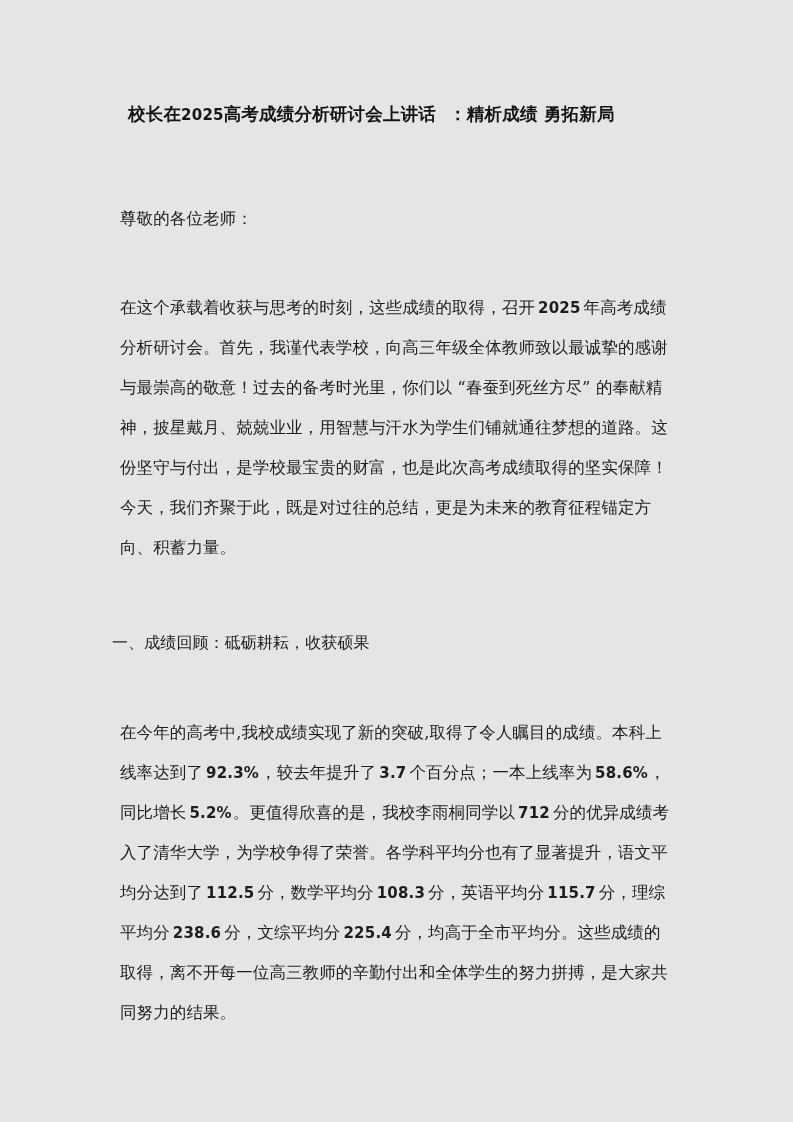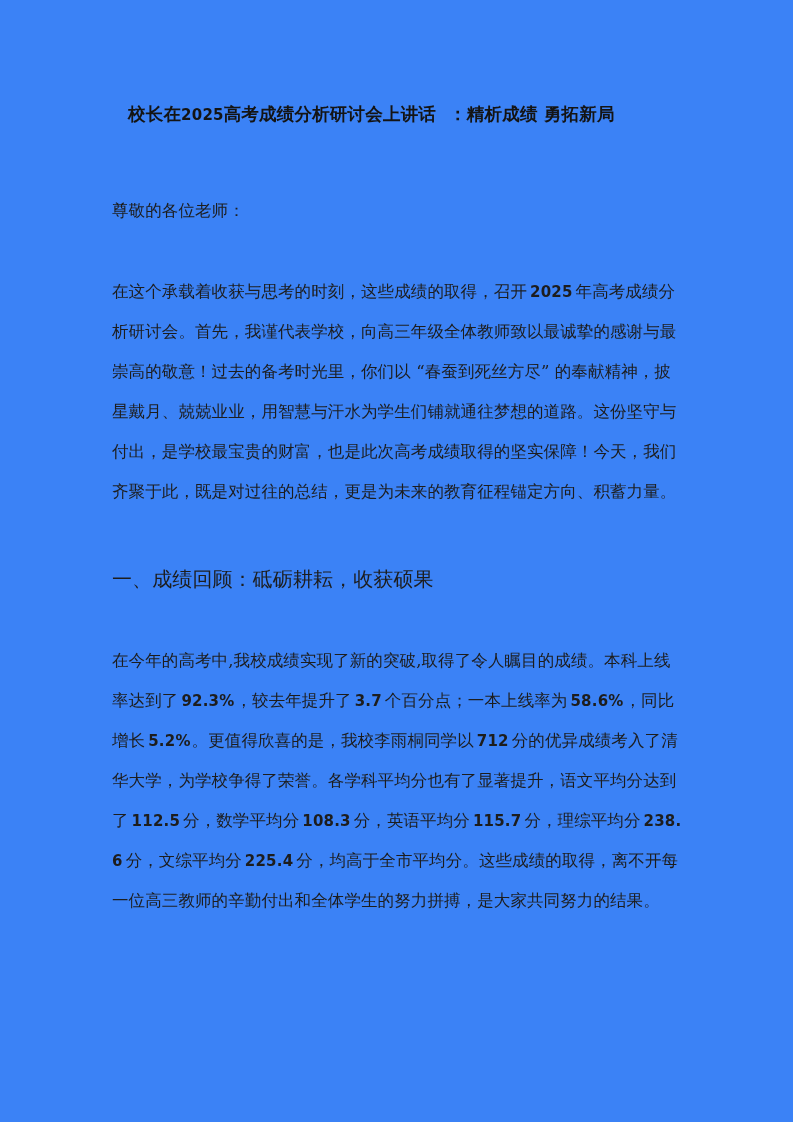--- a/index.html
+++ b/index.html
@@ -9,21 +9,21 @@
   }
   body {
     font-family: "DejaVu Serif", "Liberation Serif", serif;
     color: #1d1d1d;
     -webkit-font-smoothing: antialiased;
   }
   .page {
     position: relative;
     width: 793px;
     height: 1122px;
-    background: #3b82f6;
+    background: #e5e5e5;
     overflow: hidden;
     box-sizing: border-box;
   }
   .content {
     position: absolute;
     left: 112px;
     top: 0;
     width: 572px;
   }
 
@@ -43,37 +43,37 @@
   .doc-title .title-gap {
     display: inline-block;
     width: 13px;
   }
 
   
   .para {
     font-size: 16.5px;
     line-height: 40px;
     color: #1d1d1d;
-    margin: 0;
+    margin: 8px;
     text-align: left;
     letter-spacing: 0.1px;
     word-break: break-all;
   }
 
   .salutation {
     padding-top: 63px;
   }
 
   .body-para {
     padding-top: 41px;
   }
 
   .section-heading {
     padding-top: 47px;
-    font-size: 20px;
+    font-size: 16px;
     line-height: 40px;
     color: #1d1d1d;
     letter-spacing: 0.1px;
     margin: 0;
   }
 
   .stats-para {
     padding-top: 42px;
   }
 

